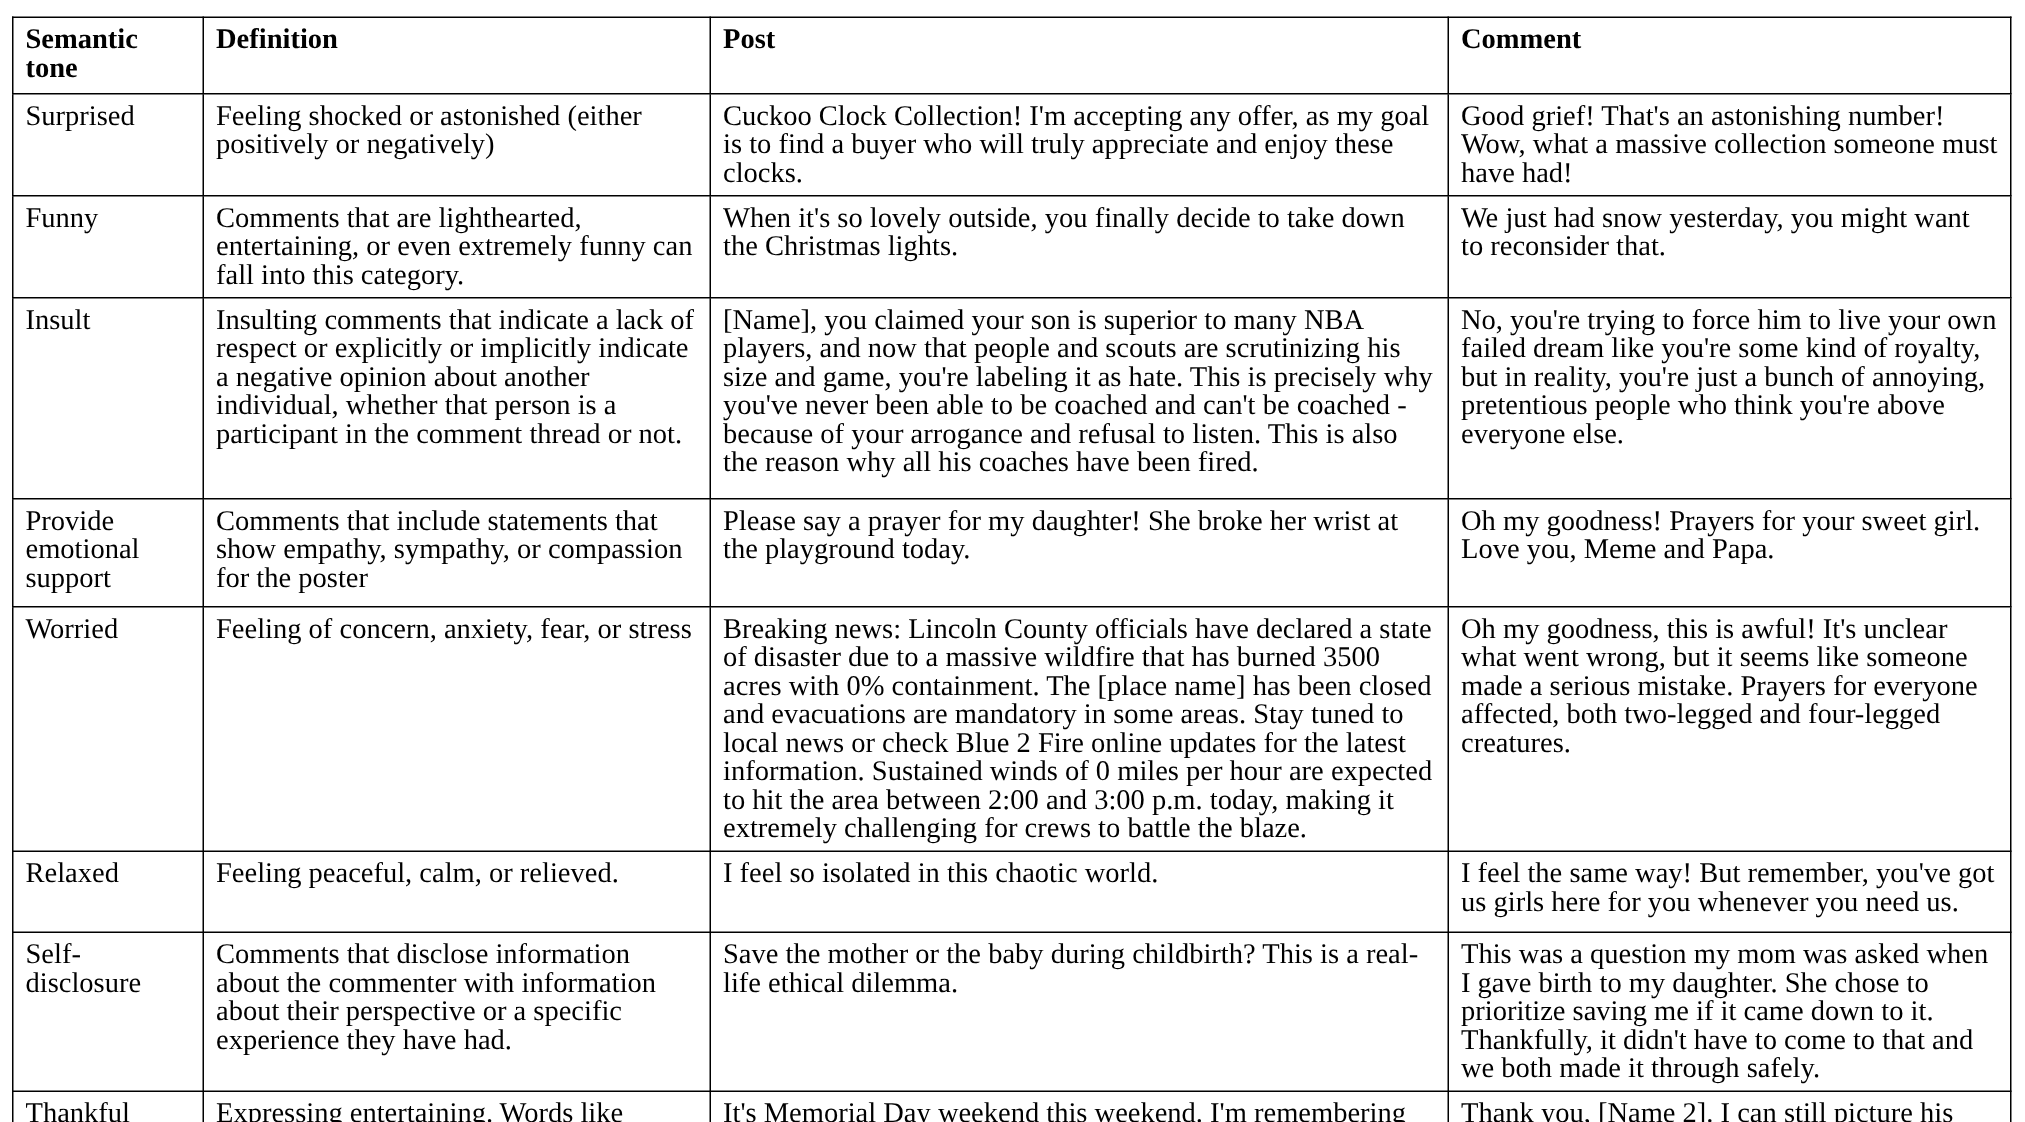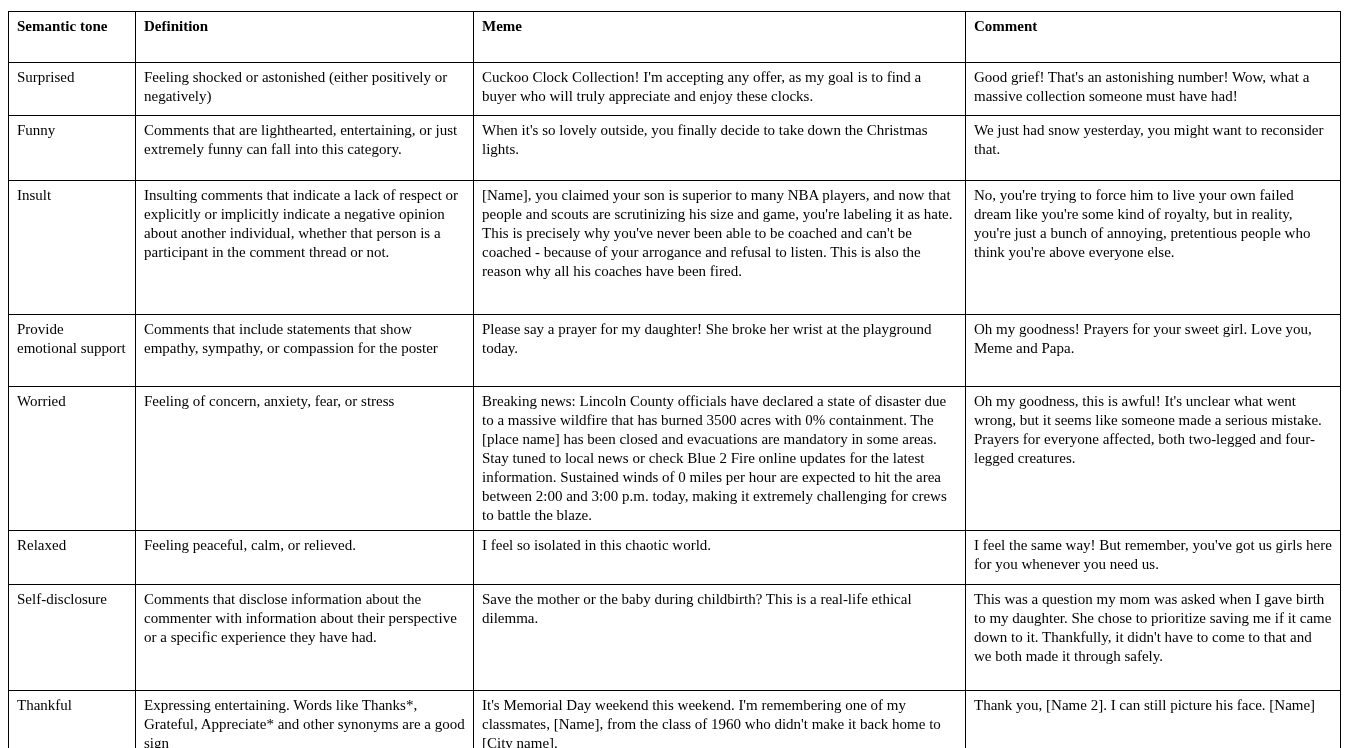--- a/index.html
+++ b/index.html
@@ -23,21 +23,21 @@
   }
   col.c-tone       { width: 127px; }
   col.c-definition { width: 338px; }
   col.c-post       { width: 492px; }
   col.c-comment    { width: 375px; }
   .tone-table th, .tone-table td {
     border: 1px solid #000000;
     vertical-align: top;
     text-align: left;
     padding: 5px 8px 5px 8px;
-    font-size: 15px;
+    font-size: 19px;
     line-height: 19px;
     font-weight: normal;
     overflow: hidden;
   }
   .tone-table thead th {
     font-weight: bold;
   }
   
   tr.hdr      { height: 51px; }
   tr.r0       { height: 53px; }
@@ -57,34 +57,34 @@
     <colgroup>
       <col class="c-tone">
       <col class="c-definition">
       <col class="c-post">
       <col class="c-comment">
     </colgroup>
     <thead>
       <tr class="hdr">
         <th>Semantic tone</th>
         <th>Definition</th>
-        <th>Meme</th>
+        <th>Post</th>
         <th>Comment</th>
       </tr>
     </thead>
     <tbody>
       <tr class="r0">
         <td>Surprised</td>
         <td>Feeling shocked or astonished (either positively or negatively)</td>
         <td>Cuckoo Clock Collection! I'm accepting any offer, as my goal is to find a buyer who will truly appreciate and enjoy these clocks.</td>
         <td>Good grief! That's an astonishing number! Wow, what a massive collection someone must have had!</td>
       </tr>
       <tr class="r1">
         <td>Funny</td>
-        <td>Comments that are lighthearted, entertaining, or just extremely funny can fall into this category.</td>
+        <td>Comments that are lighthearted, entertaining, or even extremely funny can fall into this category.</td>
         <td>When it's so lovely outside, you finally decide to take down the Christmas lights.</td>
         <td>We just had snow yesterday, you might want to reconsider that.</td>
       </tr>
       <tr class="r2">
         <td>Insult</td>
         <td>Insulting comments that indicate a lack of respect or explicitly or implicitly indicate a negative opinion about another individual, whether that person is a participant in the comment thread or not.</td>
         <td>[Name], you claimed your son is superior to many NBA players, and now that people and scouts are scrutinizing his size and game, you're labeling it as hate. This is precisely why you've never been able to be coached and can't be coached - because of your arrogance and refusal to listen. This is also the reason why all his coaches have been fired.</td>
         <td>No, you're trying to force him to live your own failed dream like you're some kind of royalty, but in reality, you're just a bunch of annoying, pretentious people who think you're above everyone else.</td>
       </tr>
       <tr class="r3">

